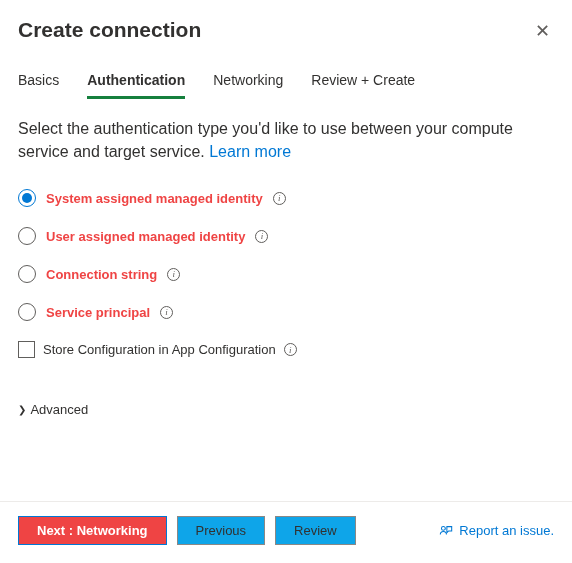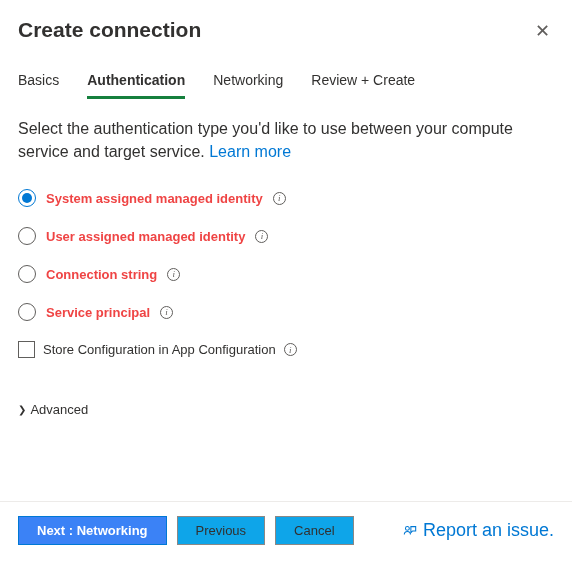--- a/index.html
+++ b/index.html
@@ -147,29 +147,29 @@
     .btn {
       font-size: 13px;
       padding: 6px 18px;
       border: 1px solid #8a8886;
       background: #0ea5e9;
       color: #323130;
       cursor: pointer;
       font-family: inherit;
     }
     .btn.primary {
-      background: #3b82f6;
+      background: #ef4444;
       border-color: #0078d4;
       color: #fff;
       font-weight: 600;
     }
     .report-link {
       margin-left: auto;
       color: #0078d4;
-      font-size: 18px;
+      font-size: 13px;
       display: flex;
       align-items: center;
       gap: 6px;
       cursor: pointer;
     }
     .feedback-icon svg { display: block; }
   </style>
 </head>
 <body>
 
@@ -222,21 +222,21 @@
 
   <div class="advanced">
     <span class="chevron">❯</span>
     <span>Advanced</span>
   </div>
 </div>
 
 <div class="footer">
   <button class="btn primary">Next : Networking</button>
   <button class="btn">Previous</button>
-  <button class="btn">Cancel</button>
+  <button class="btn">Review</button>
   <div class="report-link">
     <span class="feedback-icon">
       <svg width="14" height="14" viewBox="0 0 16 16" fill="none" stroke="#0078d4" stroke-width="1.2">
         <circle cx="5" cy="5" r="2.2"></circle>
         <path d="M1.5 12c0-2 1.5-3.5 3.5-3.5s3.5 1.5 3.5 3.5"></path>
         <path d="M9 3h5.5v5H11l-2 2V3z"></path>
       </svg>
     </span>
     <span>Report an issue.</span>
   </div>

